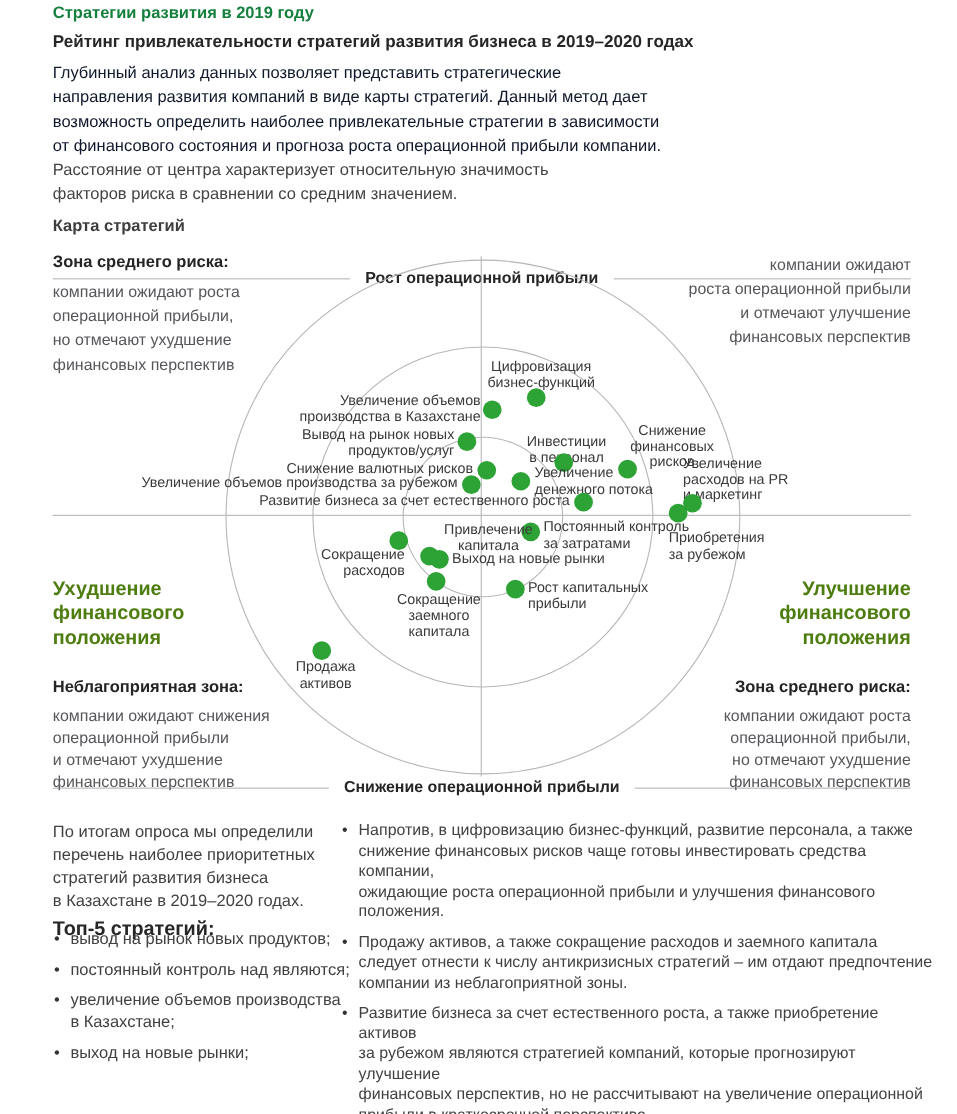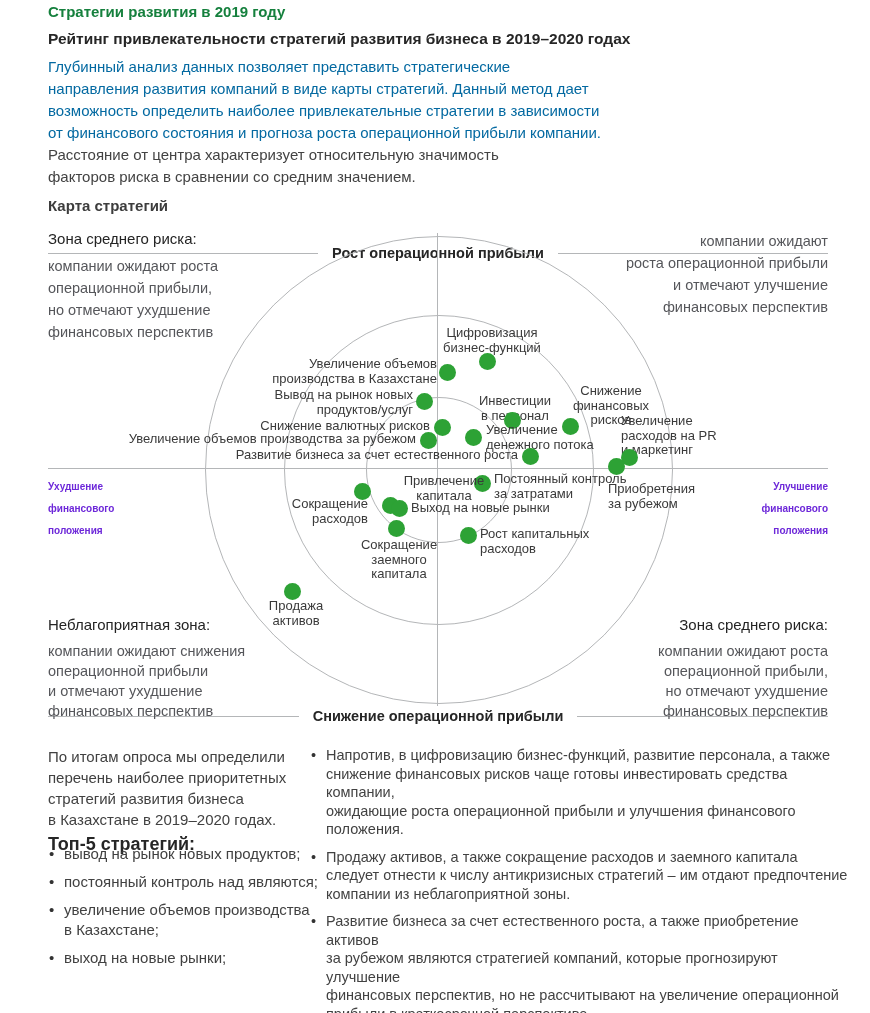--- a/index.html
+++ b/index.html
@@ -2,42 +2,42 @@
 <html><head>
 <meta charset="utf-8">
 <style>
   html,body{margin:0;padding:0;background:#fff;}
   body{width:870px;height:1013px;position:relative;overflow:hidden;
        font-family:"Liberation Sans",sans-serif;color:#414141;}
   .abs{position:absolute;}
   .pre{white-space:pre-line;}
   .kicker{left:48px;top:3px;font-size:15px;font-weight:bold;}
   .doc-title{left:48px;top:30px;font-size:15.5px;font-weight:bold;color:#262626;}
-  .intro1{left:48px;top:56px;font-size:15px;line-height:22px;color:#0369a1;}
+  .intro1{left:48px;top:56px;font-size:15px;line-height:22px;color:#0f172a;}
   .intro2{left:48px;top:144px;font-size:15px;line-height:22px;color:#434343;}
   .map-title{left:48px;top:197px;font-size:15px;font-weight:bold;color:#3d3d3d;}
   .axis-row{left:48px;width:780px;text-align:center;height:18px;}
   .axis-row::before{content:"";position:absolute;left:0;right:0;top:9px;border-top:1px solid #b4b6b8;}
   .axis-row span{position:relative;background:#fff;padding:0 14px;font-size:14.5px;font-weight:bold;color:#262626;}
   .axis-row-top{top:212px;margin-top:32px;}
   .axis-row-bottom{top:707px;}
   .ring{position:absolute;border:1px solid #b4b6b8;border-radius:50%;}
   .axisline{position:absolute;background:#b4b6b8;}
   .dot{position:absolute;width:17px;height:17px;border-radius:50%;}
   .dot-label{position:absolute;font-size:13px;line-height:14.5px;color:#3a3a3a;white-space:pre-line;}
   .zone{position:absolute;width:230px;}
-  .zone h4{margin:0 0 8px;font-size:15px;font-weight:normal;color:#242424;}
+  .zone h4{margin:0 0 8px;font-size:15px;font-weight:bold;color:#242424;}
   .zone p{margin:0;font-size:14.5px;line-height:22px;color:#55565a;white-space:pre-line;}
   .zone.right{text-align:right;}
   .zone.tight p{line-height:20px;}
   .zone-tl{left:48px;top:230px;width:215px;}
   .zone-tr{right:42px;top:230px;}
   .zone-bl{left:48px;top:616px;}
   .zone-br{right:42px;top:616px;}
-  .mid-axis{position:absolute;font-size:10px;line-height:22px;font-weight:bold;color:#6d28d9;white-space:pre-line;}
+  .mid-axis{position:absolute;font-size:18px;line-height:22px;font-weight:bold;color:#4d7c0f;white-space:pre-line;margin-top:48px;}
   .mid-left{left:48px;top:476px;}
   .mid-right{right:42px;top:476px;text-align:right;}
   .bl-intro{left:48px;top:746px;font-size:15px;line-height:21px;}
   .top5-title{left:48px;top:834px;font-size:18px;font-weight:bold;color:#262626;}
   .list{position:absolute;list-style:none;margin:0;padding:0;}
   .top5{left:48px;top:844px;width:270px;}
   .top5 li{position:relative;padding-left:16px;margin-bottom:8px;font-size:15px;line-height:20px;white-space:pre-line;}
   .rcol{left:310px;top:746px;width:545px;}
   .rcol li{position:relative;padding-left:16px;margin-bottom:9px;font-size:14.5px;line-height:18.5px;white-space:pre-line;color:#424242;}
   .list li::before{content:"\2022";position:absolute;left:1px;color:#333;}
@@ -109,21 +109,21 @@
     <div class="dot-label" style="left: 384px; top: 474px; width: 120px; text-align: center;">Привлечение
 капитала</div>
     <div class="dot" style="left: 381.5px; top: 496.5px; background: rgb(45, 162, 53);"></div>
     <div class="dot-label" style="left: 411px; top: 501px; width: 180px; text-align: left;">Выход на новые рынки</div>
     <div class="dot" style="left: 390.5px; top: 499.5px; background: rgb(45, 162, 53);"></div>
     <div class="dot-label" style="left: 339px; top: 538px; width: 120px; text-align: center;">Сокращение
 заемного
 капитала</div>
     <div class="dot" style="left: 387.5px; top: 519.5px; background: rgb(45, 162, 53);"></div>
     <div class="dot-label" style="left: 480px; top: 527px; width: 150px; text-align: left;">Рост капитальных
-расходов</div>
+прибыли</div>
     <div class="dot" style="left: 459.5px; top: 526.5px; background: rgb(45, 162, 53);"></div>
     <div class="dot-label" style="left: 236px; top: 599px; width: 120px; text-align: center;">Продажа
 активов</div>
     <div class="dot" style="left: 283.5px; top: 582.5px; background: rgb(45, 162, 53);"></div>
   </div>
 
 <div class="zone zone-tl">
   <h4>Зона среднего риска:</h4>
   <p>компании ожидают роста
 операционной прибыли,

